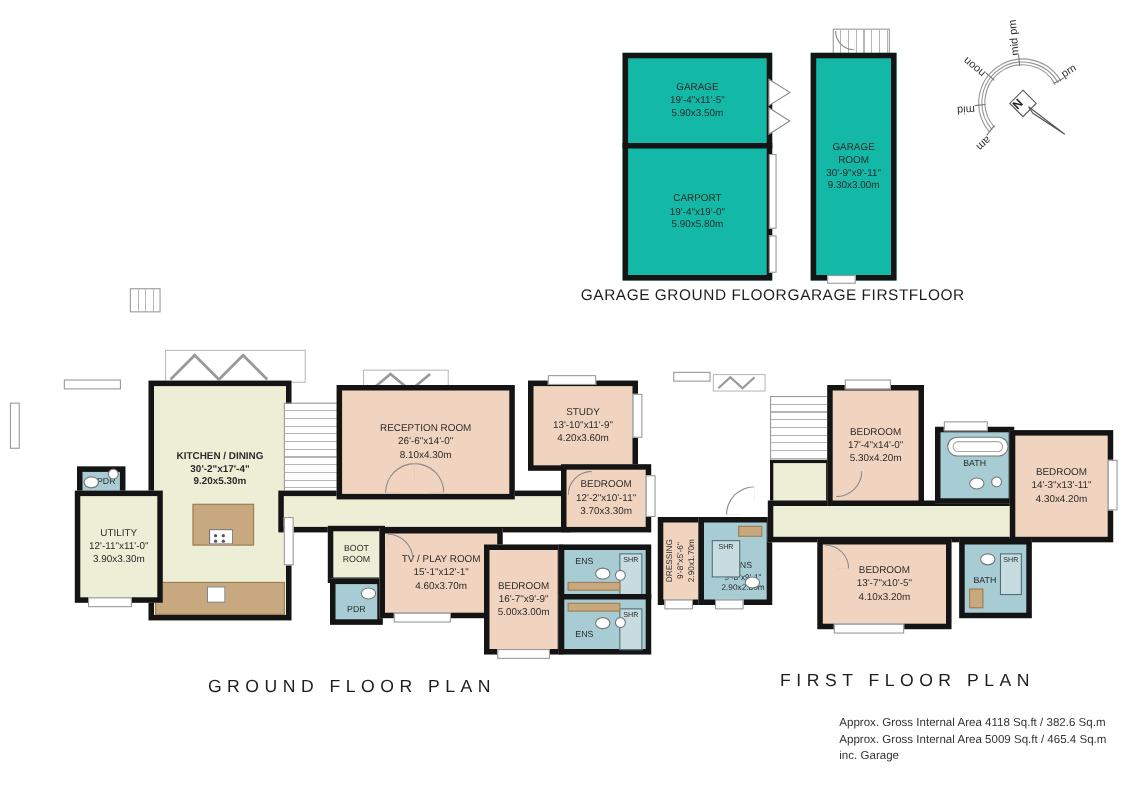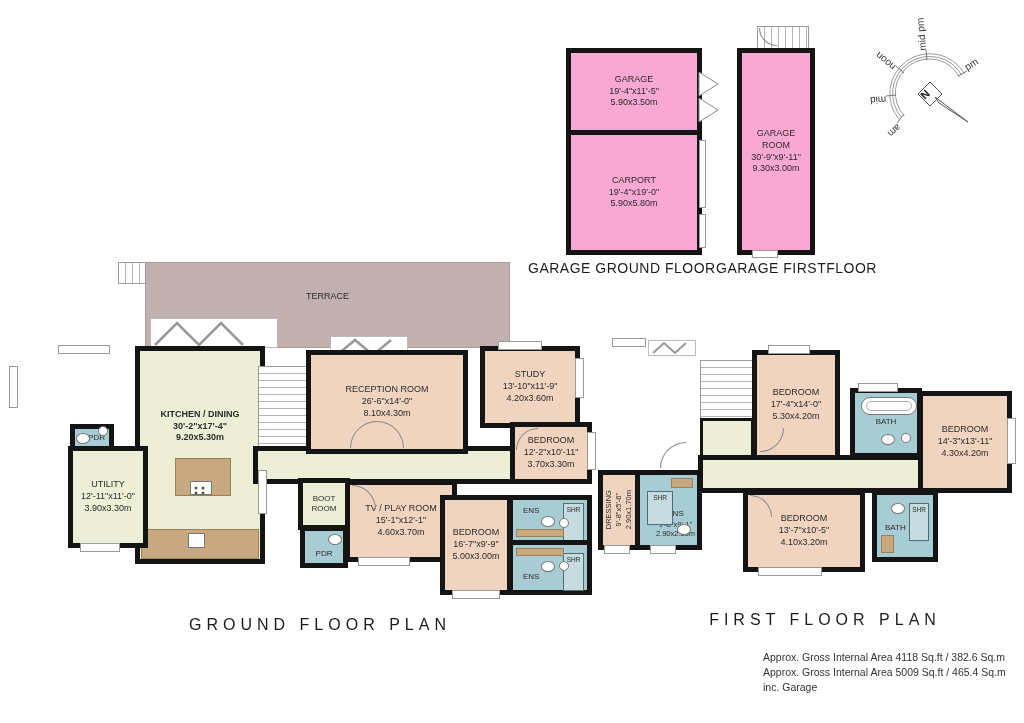--- a/index.html
+++ b/index.html
@@ -2,21 +2,21 @@
 <html><head>
 <meta charset="utf-8">
 <style>
   html,body{margin:0;padding:0;background:#fff;}
   #canvas{position:relative;width:1024px;height:723px;background:#fff;overflow:hidden;
           font-family:"Liberation Sans", sans-serif;color:#333;}
   .r{position:absolute;box-sizing:border-box;border:5px solid #141414;}
   .green{background:#edeed6;}
   .sal{background:#f1d4c0;}
   .blu{background:#a7ccd3;}
-  .gry{background:#f9a8d4;}
+  .gry{background:#14b8a6;}
   .ter{background:#c2b0b0;border:1px solid #ab9b9b;}
   .rlabel{position:absolute;left:0;right:0;top:0;bottom:0;display:flex;flex-direction:column;
           align-items:center;justify-content:center;font-size:9px;line-height:1.3;
           text-align:center;color:#2b2b2b;pointer-events:none;}
   .rlabel.top{justify-content:flex-start;}
   .sm{font-size:8px;}
   .stairs-h{position:absolute;box-sizing:border-box;background:repeating-linear-gradient(180deg,#fff 0 6px,#b5b5b5 6px 7px);border:1px solid #9a9a9a;}
   .stairs-v{position:absolute;box-sizing:border-box;background:repeating-linear-gradient(90deg,#fff 0 6px,#b5b5b5 6px 7px);border:1px solid #9a9a9a;}
   .win{position:absolute;background:#fff;border:1px solid #999;box-sizing:border-box;}
   .arcTL,.arcTR,.arcBL,.arcBR{position:absolute;box-sizing:border-box;}
@@ -93,25 +93,20 @@
     <text transform="translate(29.3,117.4) rotate(138)" font-size="10" fill="#333">am</text>
     <text transform="translate(18.1,90.3) rotate(177)" font-size="10" fill="#333">mid am</text>
     <text transform="translate(28.3,59.7) rotate(-140)" font-size="10" fill="#333">noon</text>
     <text transform="translate(58.2,44.2) rotate(-95)" font-size="10" fill="#333">mid pm</text>
     <text transform="translate(99.3,64.7) rotate(-32)" font-size="10" fill="#333">pm</text>
     <polygon points="62,76 74,88 62,100 50,88" fill="#fff" stroke="#555"></polygon>
     <polygon points="67,91 100,116 71,97" fill="#fff" stroke="#555"></polygon>
     <text transform="translate(57,94) rotate(-45)" font-size="11" fill="#222" font-weight="bold">N</text>
   </svg>
 
-  <div class="ter" style="position:absolute;left:145px;top:262px;width:365px;height:86px;box-sizing:border-box;">
-    <div class="rlabel top" style="padding-top:28px;">
-      <div>TERRACE</div>
-    </div>
-  </div>
   <div class="stairs-v" style="left:118px;top:262px;width:28px;height:22px;"></div>
   <div class="zig" style="left:150px;top:318px;width:128px;height:30px;">
     <svg width="126" height="28">
         <polyline points="4,26 26,4 48,26 70,4 92,26" fill="none" stroke="#999" stroke-width="2.5"></polyline>
       </svg>
   </div>
   <div class="zig" style="left:330px;top:336px;width:78px;height:22px;">
     <svg width="76" height="20">
         <polyline points="6,18 24,3 42,18 60,3" fill="none" stroke="#999" stroke-width="2.5"></polyline>
       </svg>

